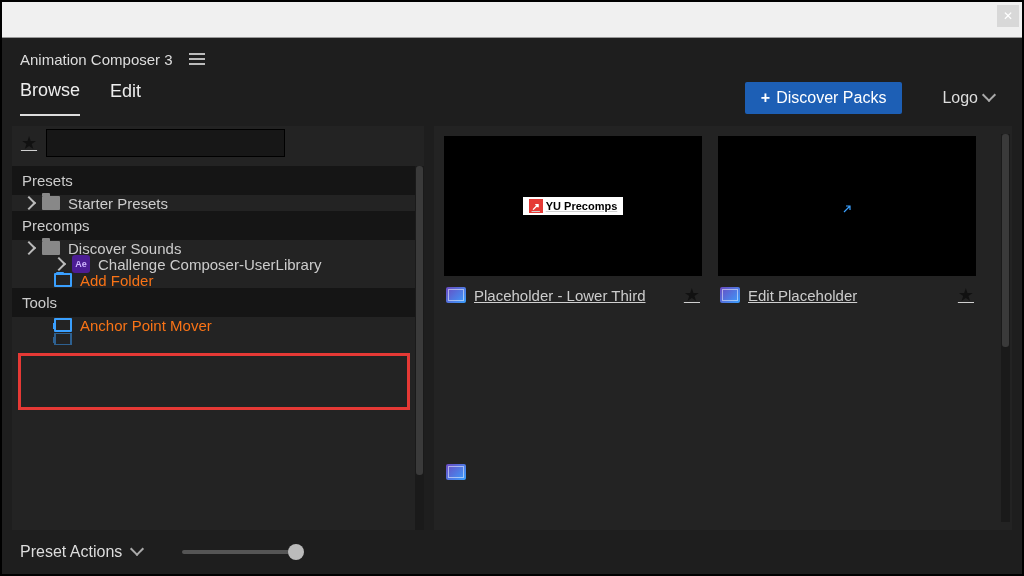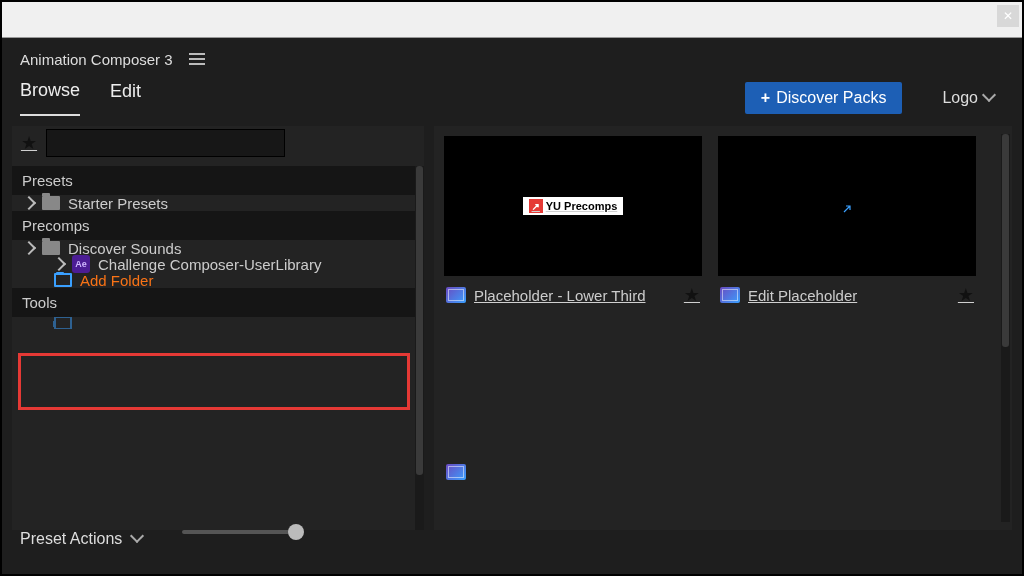--- a/index.html
+++ b/index.html
@@ -329,21 +329,21 @@
     display: flex;
     align-items: center;
     gap: 8px;
     margin-top: 150px;
     padding-left: 2px;
   }
   .footer {
     height: 44px;
     background: #1e1e1e;
     display: flex;
-    align-items: flex-start;
+    align-items: center;
     padding: 0 18px;
     gap: 40px;
   }
   .preset-actions {
     display: flex;
     align-items: center;
     gap: 10px;
     font-size: 16px;
     color: #ddd;
     cursor: pointer;
@@ -443,20 +443,24 @@
               <span class="chev-right"></span>
               <span class="ae-icon">Ae</span>
               <span class="label">Challenge Composer-UserLibrary</span>
             </div>
             <div class="tree-row indent2 link">
               <span class="folder-icon outline"></span>
               <span class="label">Add Folder</span>
             </div>
 
             <div class="tree-header">Tools</div>
+            <div class="tree-row indent2 link">
+              <span class="tool-icon"></span>
+              <span class="label">Anchor Point Mover</span>
+            </div>
             <div class="tree-row indent2 link" style="opacity:0.5; height:12px; overflow:hidden;">
               <span class="tool-icon"></span>
             </div>
           </div>
           <div class="scrollbar">
             <div class="thumb" style="top:0; height:85%;"></div>
           </div>
         </div>
       </div>
 

